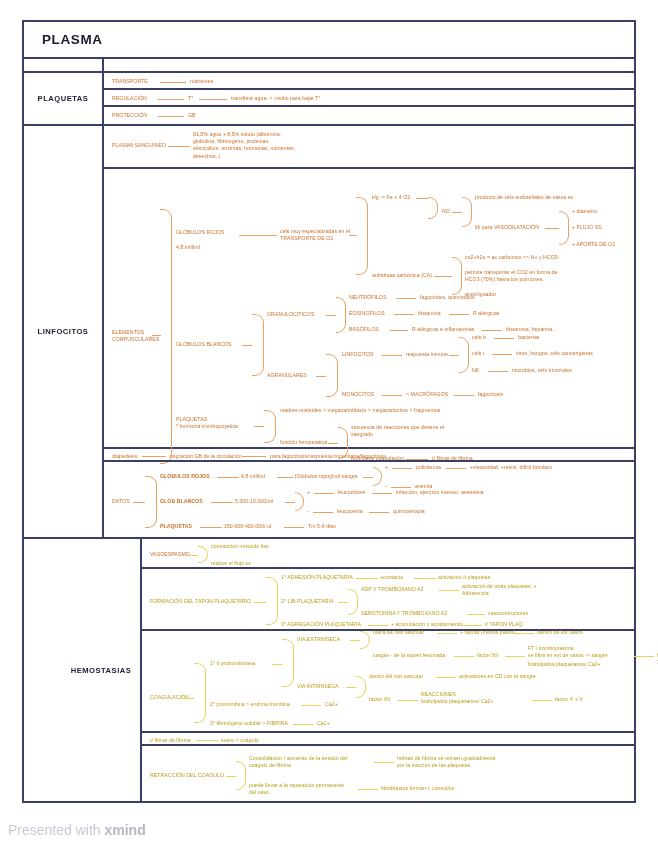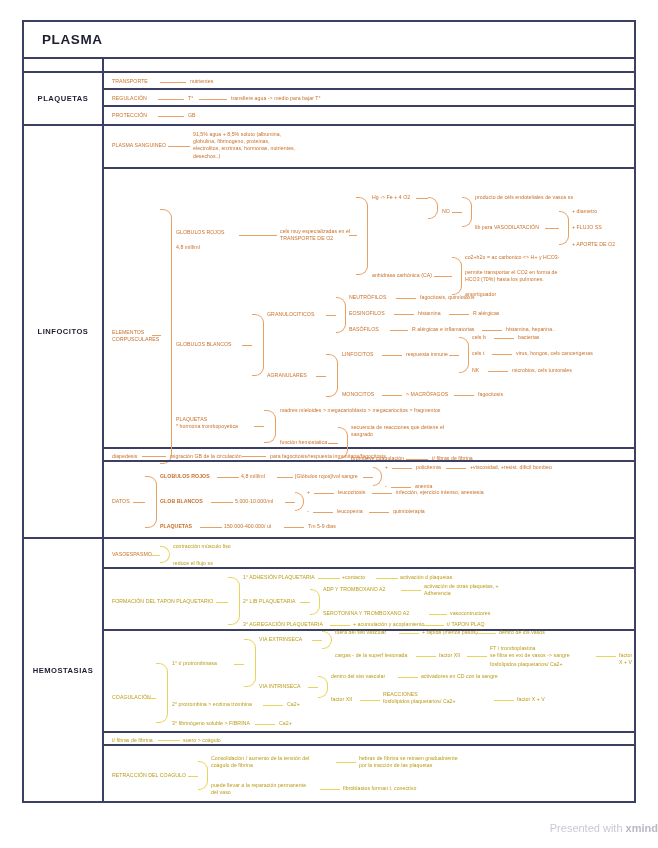--- a/index.html
+++ b/index.html
@@ -15,21 +15,21 @@
     overflow: hidden;
   }
   .sheet {
     position: absolute;
     left: 22px; top: 20px;
     width: 614px;
     border: 2px solid #3b3f63;
     background: #fff;
   }
   .row { display: flex; border-bottom: 2px solid #3b3f63; }
-  .row:last-child { border-bottom: none; }
+  .row:last-child { border-bottom: none; margin-left: 38px; }
 
   .title-cell {
     padding: 10px 0 10px 18px;
     font-weight: bold; font-size: 13.5px; letter-spacing: 0.6px;
     color: #1c1d30; width: 100%;
   }
   .spacer-row { height: 14px; }
   .spacer-left { width: 80px; border-right: 2px solid #3b3f63; }
   .spacer-right { flex: 1; }
 
@@ -66,21 +66,21 @@
     border: 1.1px solid #e9a063;
     border-left: none;
     border-radius: 0 9px 9px 0;
     background: transparent;
   }
   .brace.y { border-color: #e8d45a; }
   .stem { position: absolute; height: 1.1px; background: #e9a063; }
 
   .watermark {
     position: absolute; left: 8px; right: 0; top: 822px;
-    text-align: right; font-size: 11px; color: #c9c9d4;
+    text-align: left; font-size: 14px; color: #c9c9d4;
   }
   .watermark b { color: #b8b8c6; }
 </style>
 </head>
 <body>
 
 <div id="page">
 
   <div class="sheet">
 

